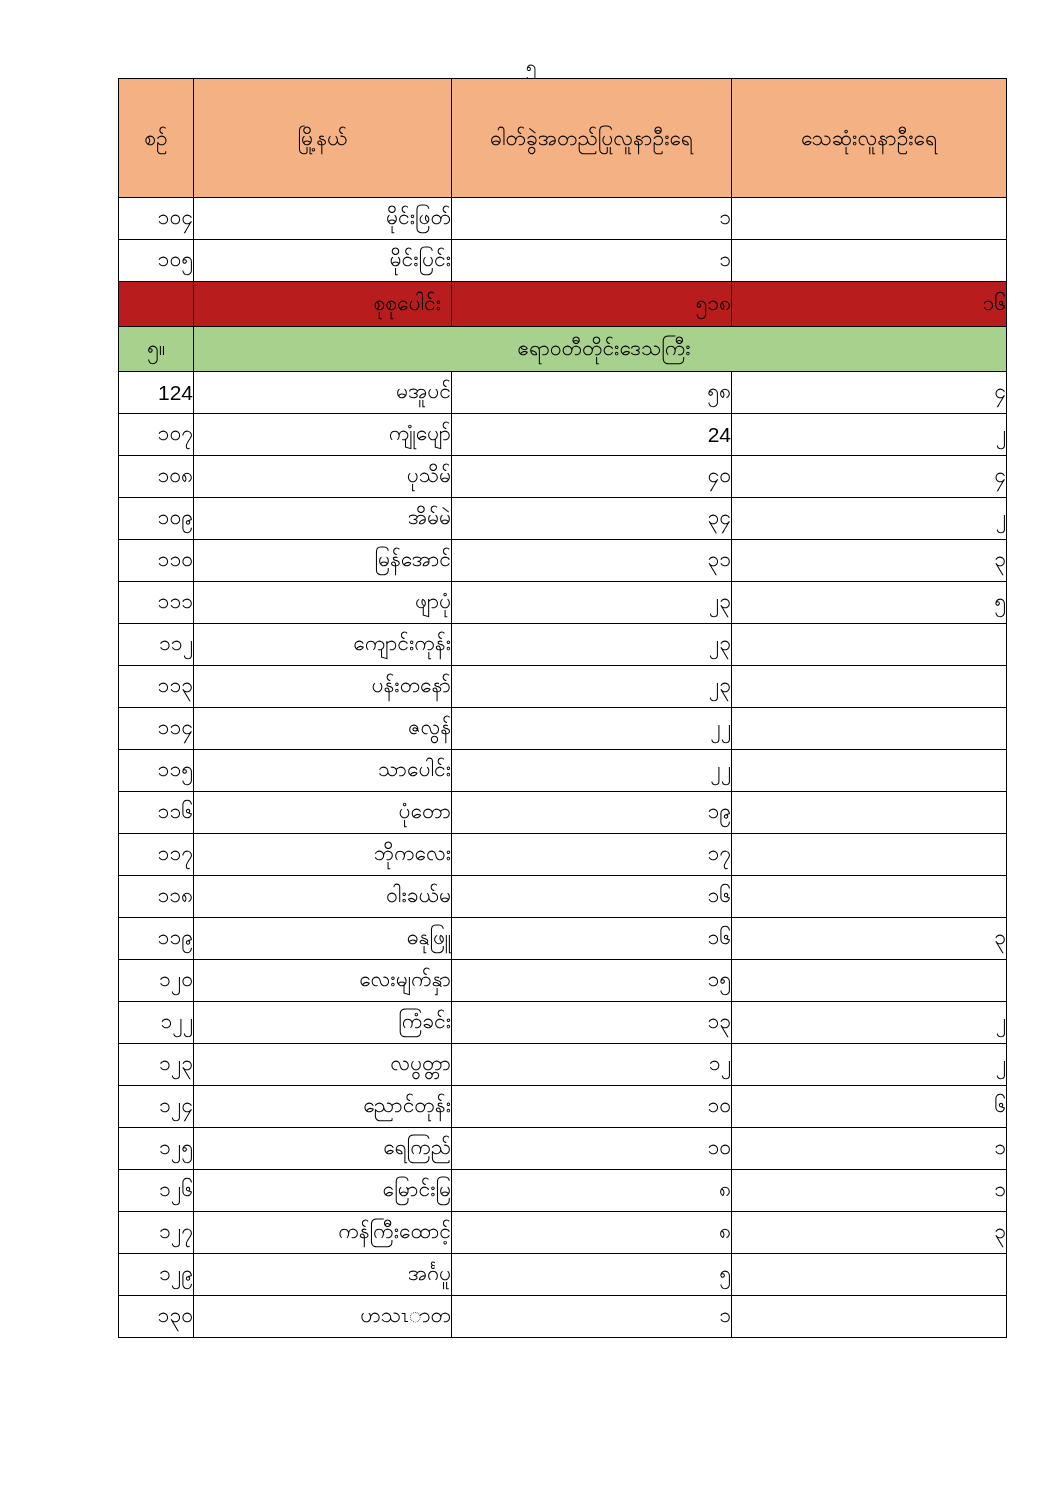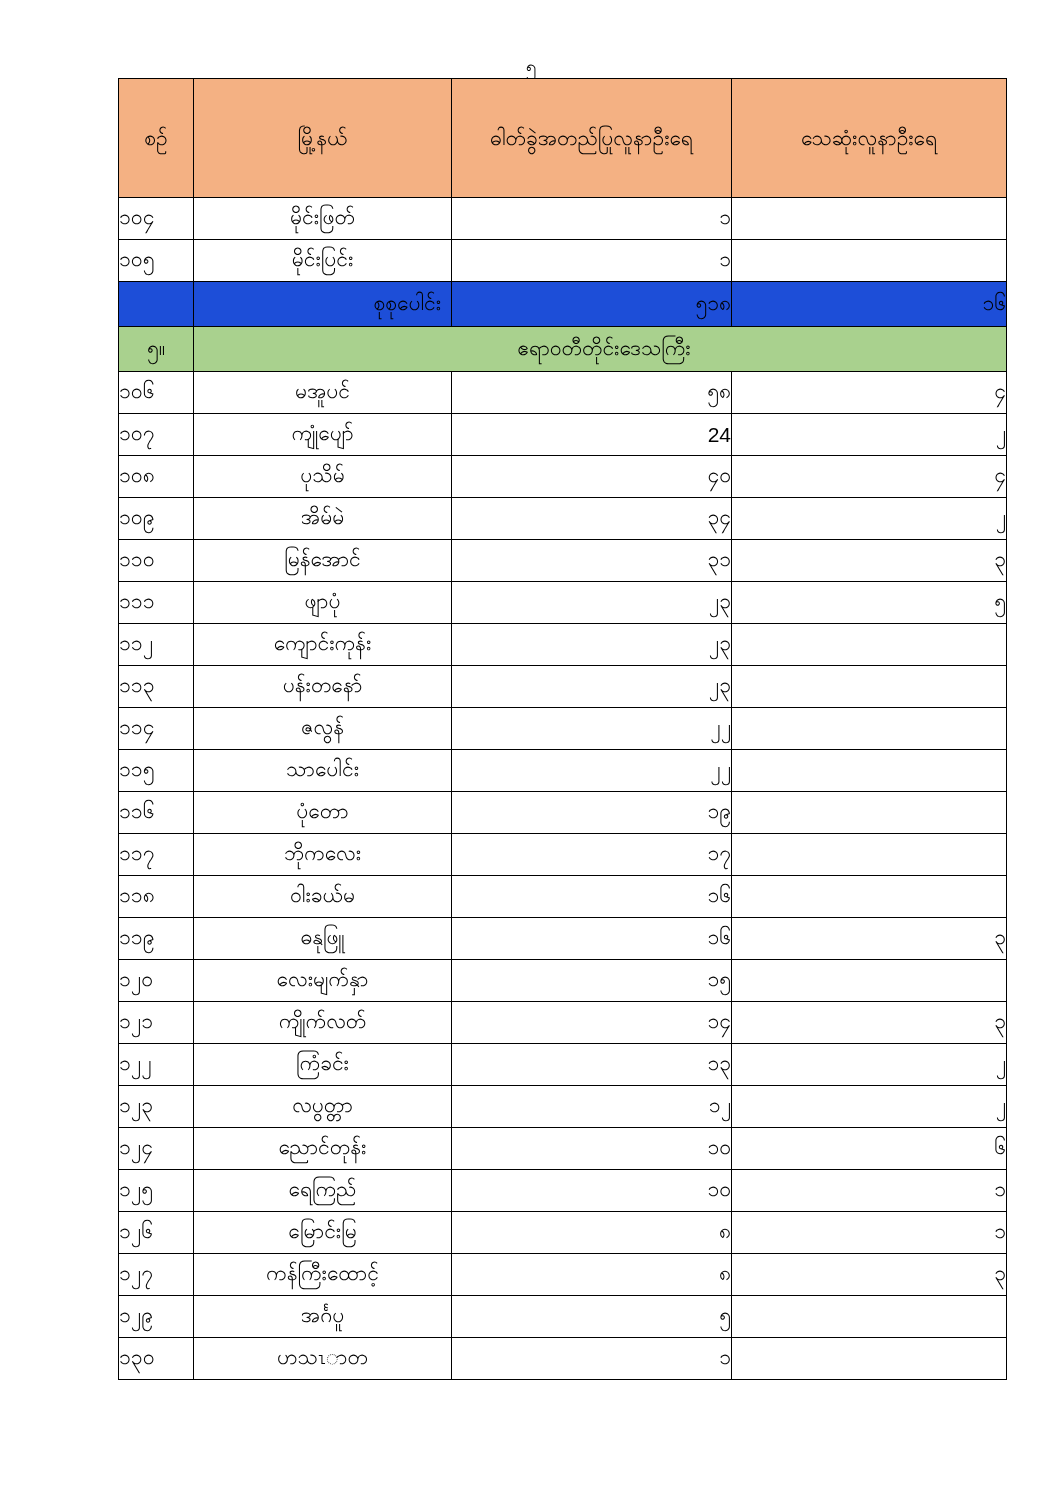--- a/index.html
+++ b/index.html
@@ -53,38 +53,38 @@
   thead th {
     background: #f4b183;
     height: 118px;
     font-weight: normal;
     font-size: 21px;
     text-align: center;
     padding: 4px 6px;
     line-height: 26px;
   }
   td.no {
-    text-align: left;
+    text-align: right;
     font-size: 21px;
     height: 41px;
     padding: 1px 2px;
     margin-top: 36px;
   }
   td.town {
-    text-align: center;
+    text-align: right;
     font-size: 21px;
     padding: 1px 8px;
   }
   td.num {
     text-align: right;
     font-size: 21px;
     padding: 1px 12px 1px 2px;
   }
   tr.total td {
-    background: #1d4ed8;
+    background: #b91c1c;
     font-size: 21px;
     height: 44px;
   }
   tr.total td.label {
     text-align: right;
     padding-right: 10px;
   }
   tr.region td {
     background: #a9d18e;
     font-size: 21px;
@@ -138,21 +138,21 @@
             <td class="no"></td>
             <td class="label">စုစုပေါင်း</td>
             <td class="num">၅၁၈</td>
             <td class="num">၁၆</td>
           </tr>
           <tr class="region">
             <td class="region-no">၅။</td>
             <td class="region-name" colspan="3">ဧရာဝတီတိုင်းဒေသကြီး</td>
           </tr>
           <tr>
-            <td class="no">၁၀၆</td>
+            <td class="no">124</td>
             <td class="town">မအူပင်</td>
             <td class="num">၅၈</td>
             <td class="num">၄</td>
           </tr>
           <tr>
             <td class="no">၁၀၇</td>
             <td class="town">ကျုံပျော်</td>
             <td class="num">24</td>
             <td class="num">၂</td>
           </tr>
@@ -228,26 +228,20 @@
             <td class="num">၁၆</td>
             <td class="num">၃</td>
           </tr>
           <tr>
             <td class="no">၁၂၀</td>
             <td class="town">လေးမျက်နှာ</td>
             <td class="num">၁၅</td>
             <td class="num"></td>
           </tr>
           <tr>
-            <td class="no">၁၂၁</td>
-            <td class="town">ကျိုက်လတ်</td>
-            <td class="num">၁၄</td>
-            <td class="num">၃</td>
-          </tr>
-          <tr>
             <td class="no">၁၂၂</td>
             <td class="town">ကြံခင်း</td>
             <td class="num">၁၃</td>
             <td class="num">၂</td>
           </tr>
           <tr>
             <td class="no">၁၂၃</td>
             <td class="town">လပွတ္တာ</td>
             <td class="num">၁၂</td>
             <td class="num">၂</td>

